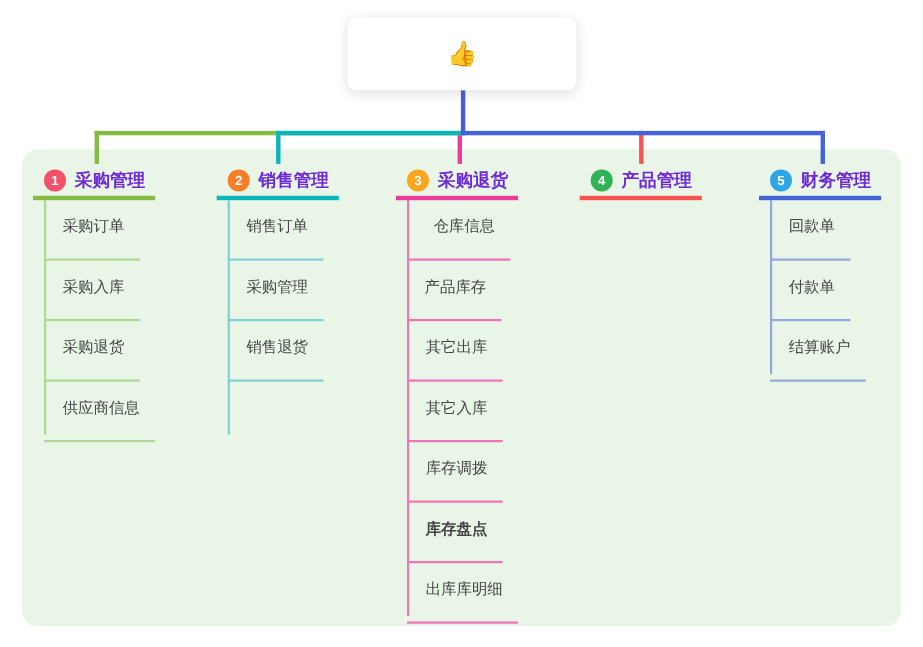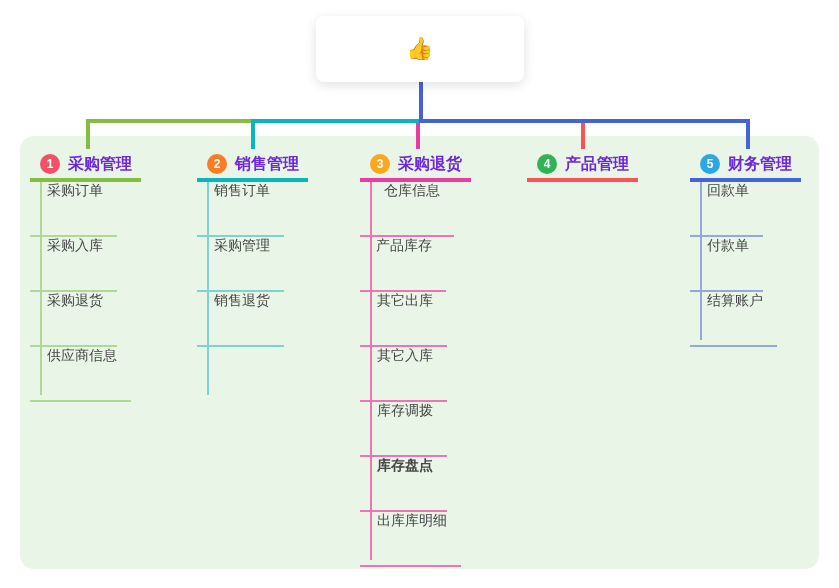--- a/index.html
+++ b/index.html
@@ -29,22 +29,22 @@
   .branch-header{display:flex;align-items:center;gap:8px;width:fit-content;
                  height:28px;padding:0 9px 0 10px;border-bottom:4px solid #000;}
   .badge{width:20px;height:20px;border-radius:50%;flex:0 0 20px;
          color:#fff;font-size:12px;font-weight:700;line-height:20px;
          text-align:center;}
   .branch-label{font-size:16px;font-weight:600;color:#6d28d9;white-space:nowrap;}
 
   .children{position:relative;}
   .child-vline{position:absolute;left:10px;top:0;width:2px;}
   .child-row{position:relative;width:fit-content;height:55px;
-             box-sizing:border-box;display:flex;align-items:flex-start;
-             padding:0 14px 5px 17px;
+             box-sizing:border-box;display:flex;align-items:center;
+             padding:0 14px 5px 17px;margin-left:10px;
              border-bottom:2px solid #000;}
   .child-row:first-child{height:48px;}
   .child-label{font-size:14px;color:#454545;white-space:nowrap;}
 </style>
 </head>
 <body>
 
 <div class="canvas">
   <div class="panel"></div>
 

